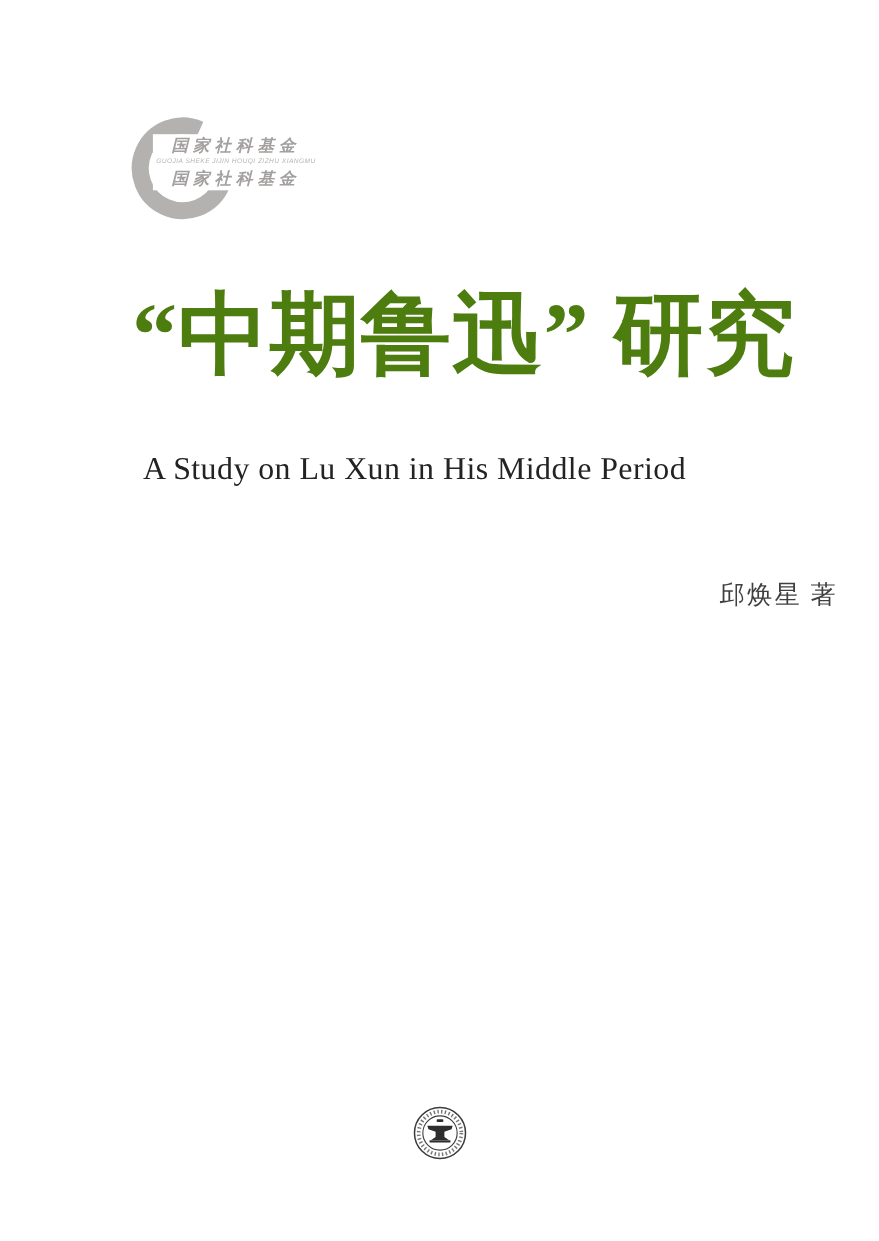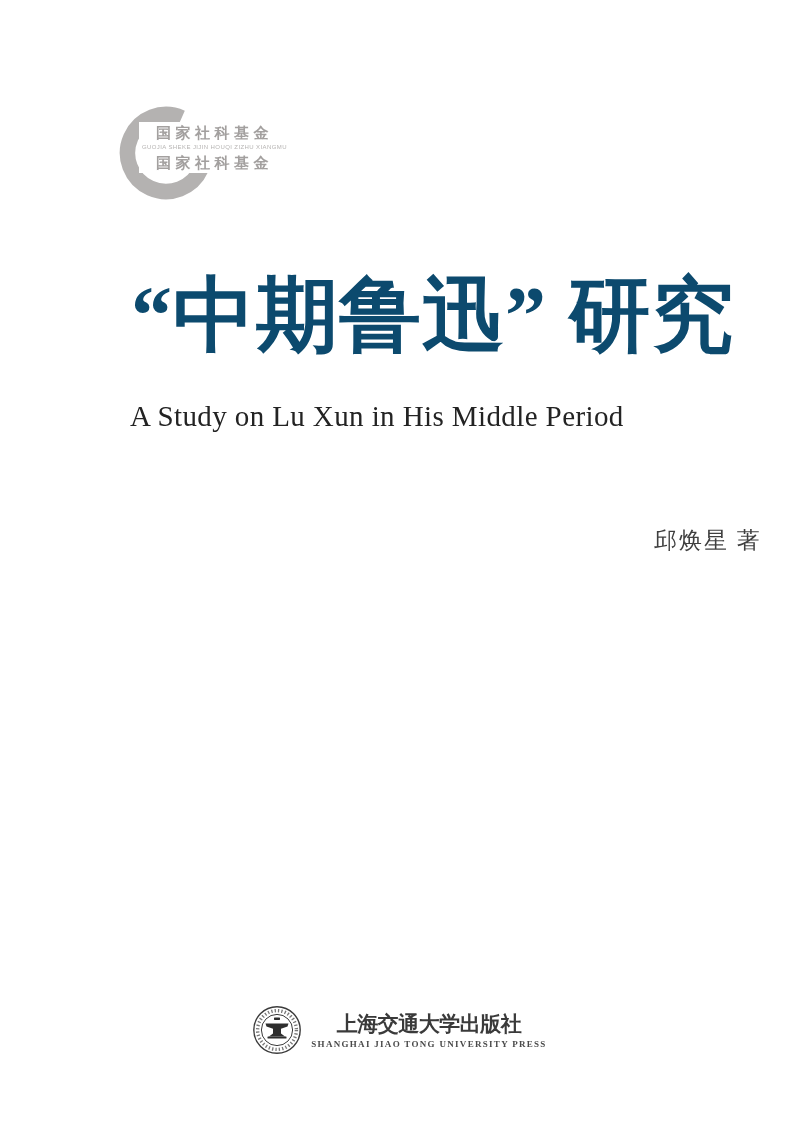--- a/index.html
+++ b/index.html
@@ -6,21 +6,21 @@
   .page {
     position: relative;
     width: 799px;
     height: 1128px;
     background: #ffffff;
     overflow: hidden;
     font-family: "Liberation Serif", "DejaVu Serif", serif;
   }
 
   
-  .fund-logo { position: absolute; left: 112px; top: 98px; width: 175px; height: 115px; }
+  .fund-logo { position: absolute; left: 112px; top: 98px; width: 175px; height: 115px; font-style: italic; }
   .fund-ring { position: absolute; left: 6px; top: 7px; width: 96px; height: 96px; }
   .fund-textbox {
     position: absolute; left: 27px; top: 24px;
     background: #ffffff;
     padding: 2px 3px;
     text-align: center;
     white-space: nowrap;
   }
   .fund-line {
     font-family: "Liberation Sans", "DejaVu Sans", sans-serif;
@@ -31,31 +31,31 @@
   .fund-pinyin {
     font-family: "Liberation Sans", "DejaVu Sans", sans-serif;
     font-size: 6px; font-weight: 400;
     color: #b6b4b3; letter-spacing: 0.4px;
     line-height: 8px; margin: 2px 0 3px 0;
   }
 
   
   .title {
     position: absolute; left: 120px; top: 250px;
-    margin: 11px;
+    margin: 0;
     font-size: 82px; font-weight: 700;
     letter-spacing: 1px;
-    color: #0c4a6e;
+    color: #4d7c0f;
     white-space: nowrap;
     font-family: "Liberation Serif", "DejaVu Serif", serif;
   }
 
   
   .subtitle {
-    position: absolute; left: 130px; top: 400px;
+    position: absolute; left: 130px; top: 410px;
     font-size: 29px; font-weight: 400;
     letter-spacing: 0.4px;
     color: #232323;
     white-space: nowrap;
   }
 
   
   .author {
     position: absolute; left: 622px; top: 525px;
     font-size: 23px; font-weight: 400;
@@ -113,19 +113,15 @@
   <div class="publisher">
     <svg class="seal" viewBox="0 0 50 50" aria-hidden="true">
       <circle cx="25" cy="25" r="23.2" fill="none" stroke="#3c3c3c" stroke-width="1.4"></circle>
       <circle cx="25" cy="25" r="15.6" fill="none" stroke="#3c3c3c" stroke-width="1"></circle>
       <circle cx="25" cy="25" r="19.4" fill="none" stroke="#4a4a4a" stroke-width="3.4" stroke-dasharray="1.3 2.1" opacity="0.75"></circle>
 
       <rect x="22" y="12.5" width="6" height="2.4" rx="0.6" fill="#2e2e2e"></rect>
       <path d="M13.5 18.5 L36.5 18.5 L35.5 21.5 L29 23.8 L29 28.6 L33 31.4 L17 31.4 L21 28.6 L21 23.8 L14.5 21.5 Z" fill="#2e2e2e"></path>
       <rect x="15.5" y="31.6" width="19" height="2" rx="0.5" fill="#2e2e2e"></rect>
     </svg>
-    <div class="pub-text">
-      <div class="pub-cn">上海交通大学出版社</div>
-      <div class="pub-en">SHANGHAI JIAO TONG UNIVERSITY PRESS</div>
-    </div>
   </div>
 
 </div>
 
 </body></html>

